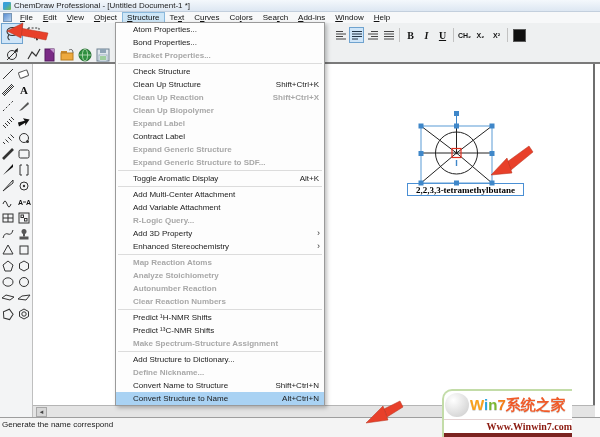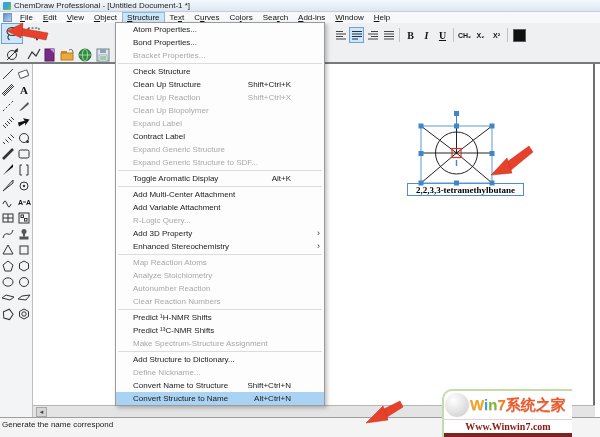--- a/index.html
+++ b/index.html
@@ -42,32 +42,32 @@
   #mol-label{left:407px;top:183px;width:117px;height:13px;border:1px solid #4a8fd4;display:flex;align-items:center;justify-content:center;font-family:"Liberation Serif",serif;font-weight:bold;font-size:9px;color:#000;background:#fff;box-sizing:border-box;}
 
   
   #hscroll{left:33px;top:405px;width:562px;height:12px;background:#e4e4e4;border-top:1px solid #b5b5b5;box-sizing:border-box;}
   #hscroll .sbtn{position:absolute;left:3px;top:1px;width:11px;height:10px;background:#d6d6d6;border:1px solid #a8a8a8;font-size:6px;line-height:9px;text-align:center;color:#444;box-sizing:border-box;}
   #statusbar{left:0;top:417px;width:600px;height:20px;background:#f4f4f4;border-top:1px solid #9e9e9e;box-sizing:border-box;font-size:8px;color:#1a1a1a;padding:2px 16px 0 2px;}
 
   
   #structure-menu{left:115px;top:22px;width:210px;background:#fdfdfd;border:1px solid #9a9a9a;box-shadow:2px 2px 4px rgba(0,0,0,.25);z-index:50;box-sizing:border-box;}
   .mi{height:13px;display:flex;align-items:center;padding:0 5px 0 17px;font-size:8px;color:#1a1a1a;position:relative;white-space:nowrap;}
-  .mi .sc{margin-left:auto;margin-right:28px;}
-  .mi.disabled{color:#a8a8a8;}
+  .mi .sc{margin-left:auto;margin-right:0;}
+  .mi.disabled{color:#a8a8a8;font-weight:bold;}
   .mi.selected{background:#a9d2f3;}
   .mi .sub{position:absolute;right:4px;top:0;font-size:9px;line-height:13px;color:#333;}
   .msep{height:1px;background:#dcdcdc;margin:1px 2px;}
 
   
   #watermark{left:442px;top:389px;width:130px;height:48px;background:#fff;border-top:2px solid #c3dca8;border-left:2px solid #c3dca8;border-top-left-radius:10px;z-index:90;box-sizing:border-box;overflow:hidden;}
   .wm-row1{height:28px;display:flex;align-items:center;}
   .wm-logo{width:24px;height:24px;border-radius:50%;background:radial-gradient(circle at 35% 30%,#ffffff,#c9c9c9);margin:0 1px 0 1px;flex:0 0 auto;}
   .wm-brand{font-weight:bold;font-size:15px;letter-spacing:0;white-space:nowrap;text-shadow:0 1px 0 rgba(0,0,0,.15);}
-  .wm-row2{height:13px;text-align:center;font-family:"Liberation Serif",serif;font-weight:bold;font-size:10px;color:#8b1a10;background:#fff;border-top:1px solid #e4d2d2;line-height:13px;}
+  .wm-row2{height:13px;text-align:right;font-family:"Liberation Serif",serif;font-weight:bold;font-size:10px;color:#8b1a10;background:#fff;border-top:1px solid #e4d2d2;line-height:13px;}
   .wm-bar{height:5px;background:#7b2320;}
 
   
   #arrows{left:0;top:0;width:600px;height:437px;z-index:100;pointer-events:none;}
 </style>
 </head>
 <body>
 
 <div id="titlebar" class="abs">
   <span class="app-icon"></span>

